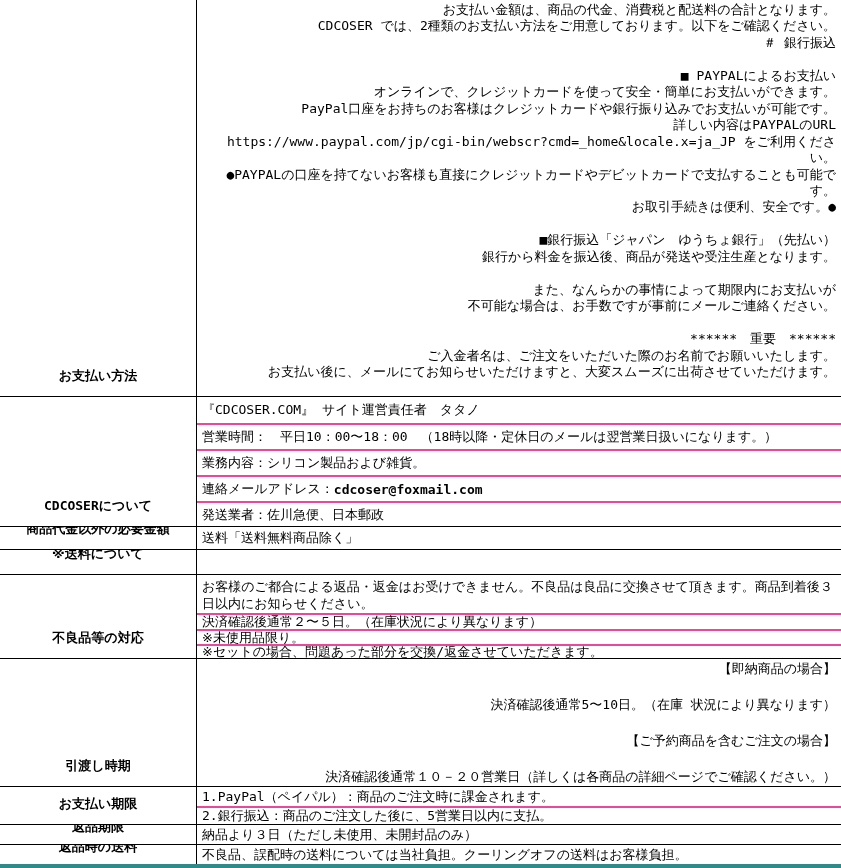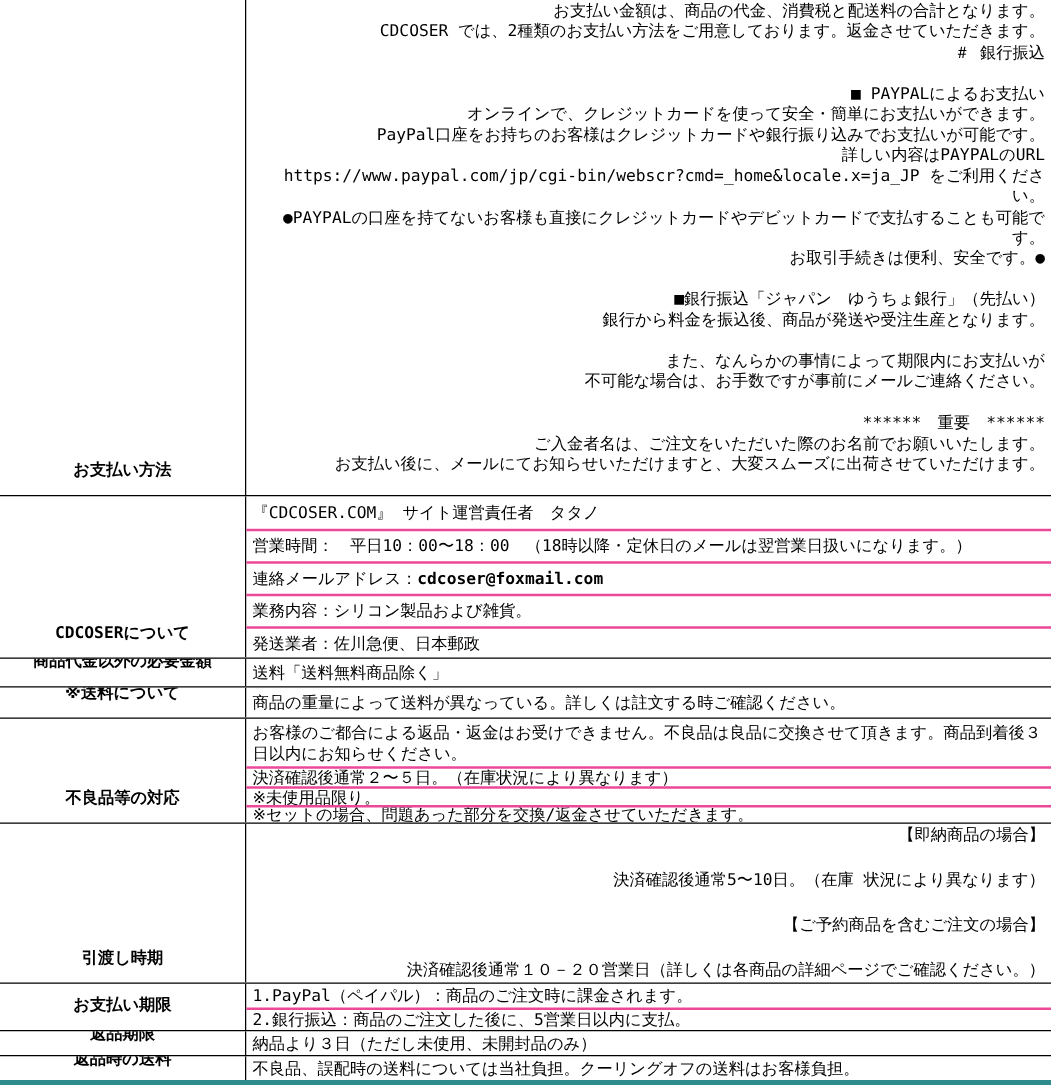--- a/index.html
+++ b/index.html
@@ -37,21 +37,21 @@
 <body>
 
 <div class="tbl">
 
   <section class="row" style="height:397px">
     <div class="hdr">
       <span>お支払い方法</span>
     </div>
     <div class="cnt lines">
         <div class="line">お支払い金額は、商品の代金、消費税と配送料の合計となります。</div>
-        <div class="line">CDCOSER では、2種類のお支払い方法をご用意しております。返金させていただきます。</div>
+        <div class="line">CDCOSER では、2種類のお支払い方法をご用意しております。以下をご確認ください。</div>
         <div class="line">＃ 銀行振込</div>
         <div class="line">&nbsp;</div>
         <div class="line">■ PAYPALによるお支払い</div>
         <div class="line">オンラインで、クレジットカードを使って安全・簡単にお支払いができます。</div>
         <div class="line">PayPal口座をお持ちのお客様はクレジットカードや銀行振り込みでお支払いが可能です。</div>
         <div class="line">詳しい内容はPAYPALのURL</div>
         <div class="line">https://www.paypal.com/jp/cgi-bin/webscr?cmd=_home&amp;locale.x=ja_JP をご利用ください。</div>
         <div class="line">●PAYPALの口座を持てないお客様も直接にクレジットカードやデビットカードで支払することも可能です。</div>
         <div class="line">お取引手続きは便利、安全です。●</div>
         <div class="line">&nbsp;</div>
@@ -67,41 +67,40 @@
       </div>
   </section>
 
   <section class="row" style="height:130px">
     <div class="hdr">
       <span>CDCOSERについて</span>
     </div>
     <div class="cnt col">
       <div class="sub c" style="height:26px">『CDCOSER.COM』 サイト運営責任者　タタノ</div>
       <div class="sub c" style="height:26px">営業時間：　平日10：00〜18：00　（18時以降・定休日のメールは翌営業日扱いになります。）</div>
+      <div class="sub c" style="height:26px">業務内容：シリコン製品および雑貨。</div>
       <div class="sub c" style="height:26px">
         <span>連絡メールアドレス：</span>
           <span class="b">cdcoser@foxmail.com</span>
       </div>
-      <div class="sub c" style="height:26px">業務内容：シリコン製品および雑貨。</div>
       <div class="sub c" style="flex:1">発送業者：佐川急便、日本郵政</div>
     </div>
   </section>
 
   <section class="row" style="height:23px">
     <div class="hdr">
       <span>商品代金以外の必要金額</span>
     </div>
     <div class="cnt center">送料「送料無料商品除く」</div>
   </section>
 
   <section class="row" style="height:25px">
     <div class="hdr">
       <span>※送料について</span>
     </div>
-    <div class="cnt center">商品の重量によって送料が異なっている。詳しくは註文する時ご確認ください。</div>
   </section>
 
   <section class="row" style="height:84px">
     <div class="hdr">
       <span>不良品等の対応</span>
     </div>
     <div class="cnt col">
       <div class="sub wrap2">お客様のご都合による返品・返金はお受けできません。不良品は良品に交換させて頂きます。商品到着後３日以内にお知らせください。</div>
       <div class="sub c" style="height:16px">決済確認後通常２〜５日。（在庫状況により異なります）</div>
       <div class="sub c" style="height:15px">※未使用品限り。</div>

